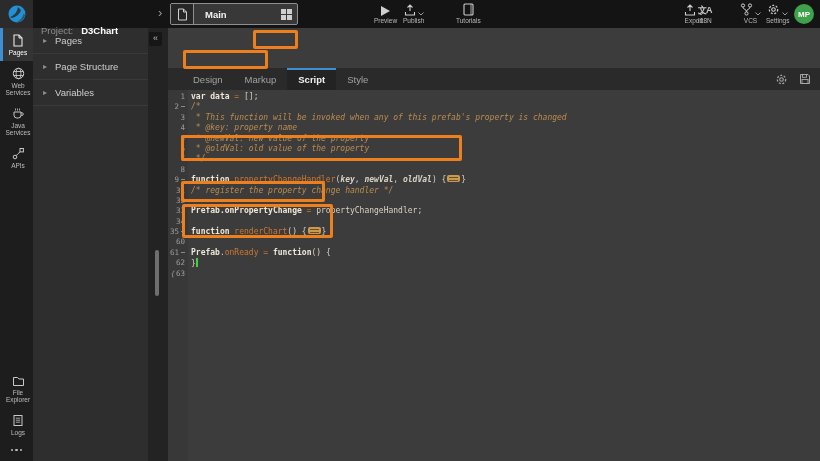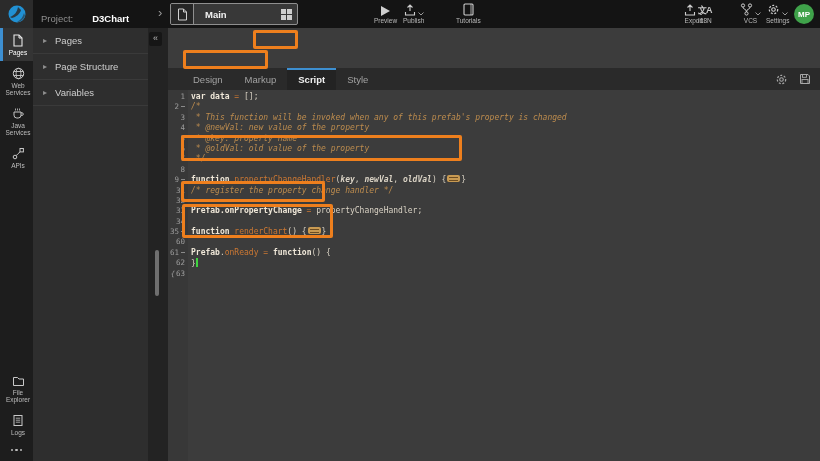--- a/index.html
+++ b/index.html
@@ -2,21 +2,21 @@
 <html style="--topbar-bg: #141414; --sidebar-bg: #1d1d1d; --sidebar-active-bg: #343434; --panel-bg: #2e2e2e; --strip-bg: #232323; --tabbar-bg: #2a2a2a; --editor-bg: #3c3c3c; --gutter-bg: #383838; --blue: #3d8fd1; --annotation-orange: #ee7f1d; --code-plain: #d9d2c4; --code-bold: #efe7d8; --code-orange: #cc7833; --code-comment: #bd8c4e; --pill: #c89a52; --cursor-green: #3fd33f; --avatar-green: #3fa24a; --logo-blue: #2191d4;"><head>
 <meta charset="utf-8">
 <style>
   * { margin:0; padding:0; box-sizing:border-box; }
   html,body { width:820px; height:461px; overflow:hidden; background:#000; }
   .page { position:relative; width:820px; height:461px; font-family:"Liberation Sans", sans-serif; background:var(--editor-bg); }
 
   
   .topbar { position:relative; height:28px; background:var(--topbar-bg); }
   .logo-cell { position:absolute; left:0; top:0; width:33px; height:28px; background:#2b2b2b; display:flex; align-items:center; justify-content:center; }
-  .proj { position:absolute; left:41px; top:4px; height:28px; display:flex; align-items:center; gap:19px; font-size:9.5px; }
+  .proj { position:absolute; left:41px; top:16px; height:28px; display:flex; align-items:center; gap:8px; font-size:9.5px; }
   .plabel { color:#8f8f8f; }
   .pname { color:#fff; font-weight:bold; }
   .chev { position:absolute; left:158px; top:5px; color:#9a9a9a; font-size:13px; line-height:16px; }
   .selector { position:absolute; left:170px; top:3px; width:128px; height:22px; border:1px solid #8f8f8f; border-radius:2px; display:flex; align-items:stretch; background:#383838; overflow:hidden; }
   .sel-icon { width:23px; background:#262626; border-right:1px solid #8f8f8f; display:flex; align-items:center; justify-content:center; }
   .sel-name { flex:1; display:flex; align-items:center; padding-left:11px; font-size:9.5px; font-weight:bold; color:#f2f2f2; }
   .sel-grid { display:flex; align-items:center; padding-right:5px; }
 
   .tb-act { position:absolute; top:3px; display:flex; flex-direction:column; align-items:center; gap:1px; color:#b9b9b9; font-size:6.5px; }
   .tb-ic { height:13px; display:flex; align-items:flex-end; gap:2px; color:#cfcfcf; }
@@ -297,22 +297,22 @@
             <div class="gl">35<span class="gpost"></span></div>
             <div class="gl">60</div>
             <div class="gl">61<span class="gpost"></span></div>
             <div class="gl">62</div>
             <div class="gl"><span class="gpre">{</span>63</div>
           </div>
         <div class="code">
             <div class="cl"><span class="tk-kw">var data </span><span class="tk-or">=</span><span class="tk-pl"> [];</span></div>
             <div class="cl"><span class="tk-cm">/*</span></div>
             <div class="cl"><span class="tk-cm"> * This function will be invoked when any of this prefab's property is changed</span></div>
+            <div class="cl"><span class="tk-cm"> * @key: property name</span></div>
             <div class="cl"><span class="tk-cm"> * @newVal: new value of the property</span></div>
-            <div class="cl"><span class="tk-cm"> * @key: property name</span></div>
             <div class="cl"><span class="tk-cm"> * @oldVal: old value of the property</span></div>
             <div class="cl"><span class="tk-cm"> */</span></div>
             <div class="cl"></div>
             <div class="cl"><span class="tk-kw">function </span><span class="tk-or">propertyChangeHandler</span><span class="tk-pl">(</span><span class="tk-pr">key</span><span class="tk-pl">, </span><span class="tk-pr">newVal</span><span class="tk-pl">, </span><span class="tk-pr">oldVal</span><span class="tk-pl">) {</span><span class="fold"></span><span class="tk-pl">}</span></div>
             <div class="cl"><span class="tk-cm">/* register the property change handler */</span></div>
             <div class="cl"></div>
             <div class="cl"><span class="tk-kw">Prefab.onPropertyChange </span><span class="tk-or">=</span><span class="tk-pl"> propertyChangeHandler;</span></div>
             <div class="cl"></div>
             <div class="cl"><span class="tk-kw">function </span><span class="tk-or">renderChart</span><span class="tk-pl">() {</span><span class="fold"></span><span class="tk-pl">}</span></div>
             <div class="cl"></div>

